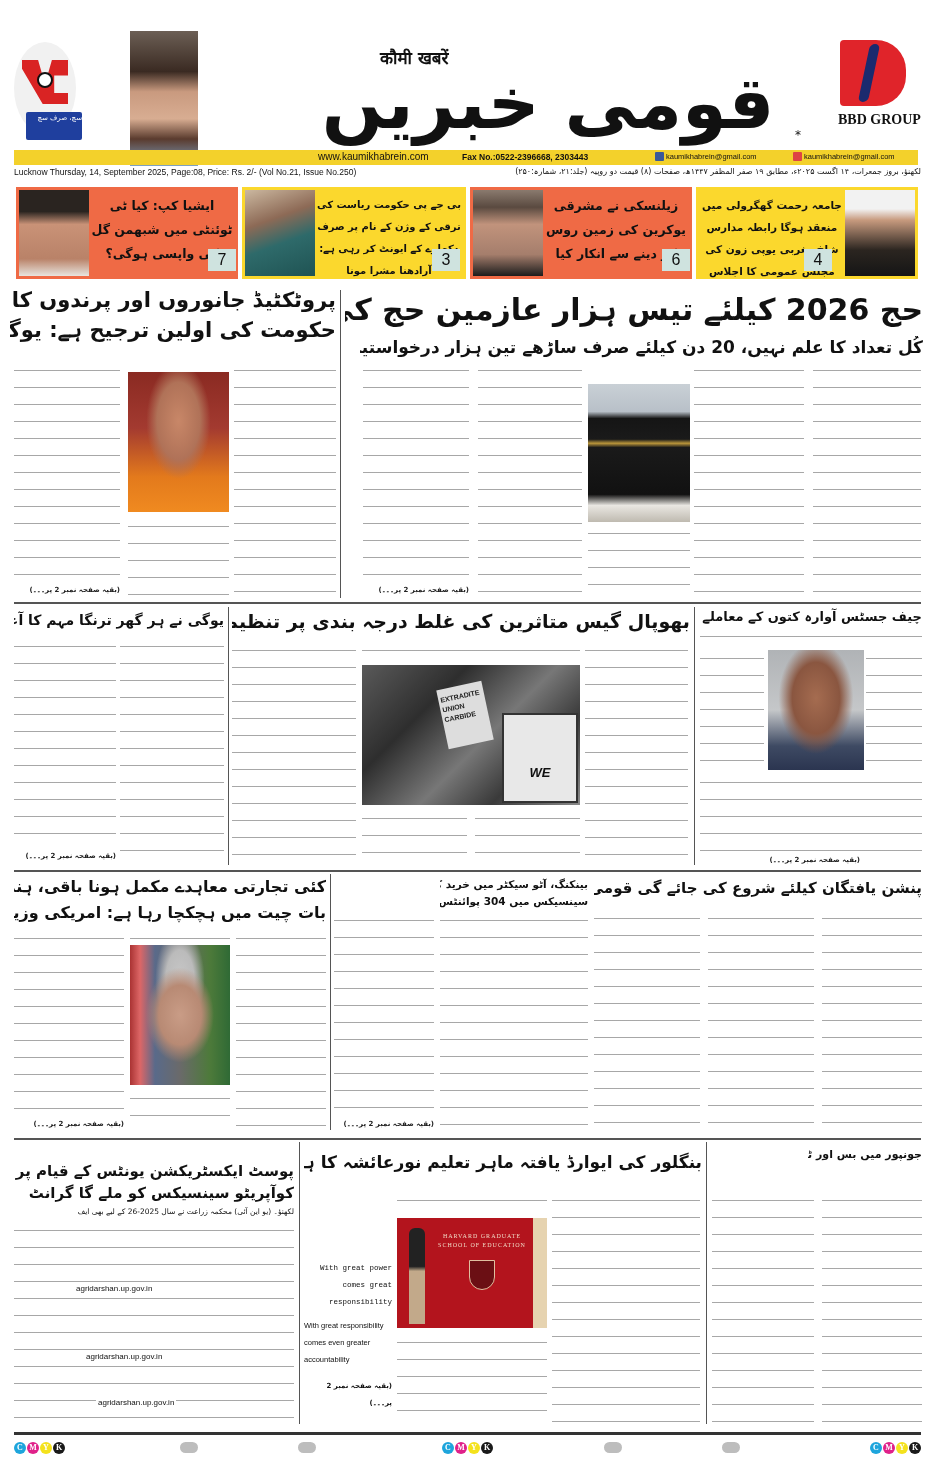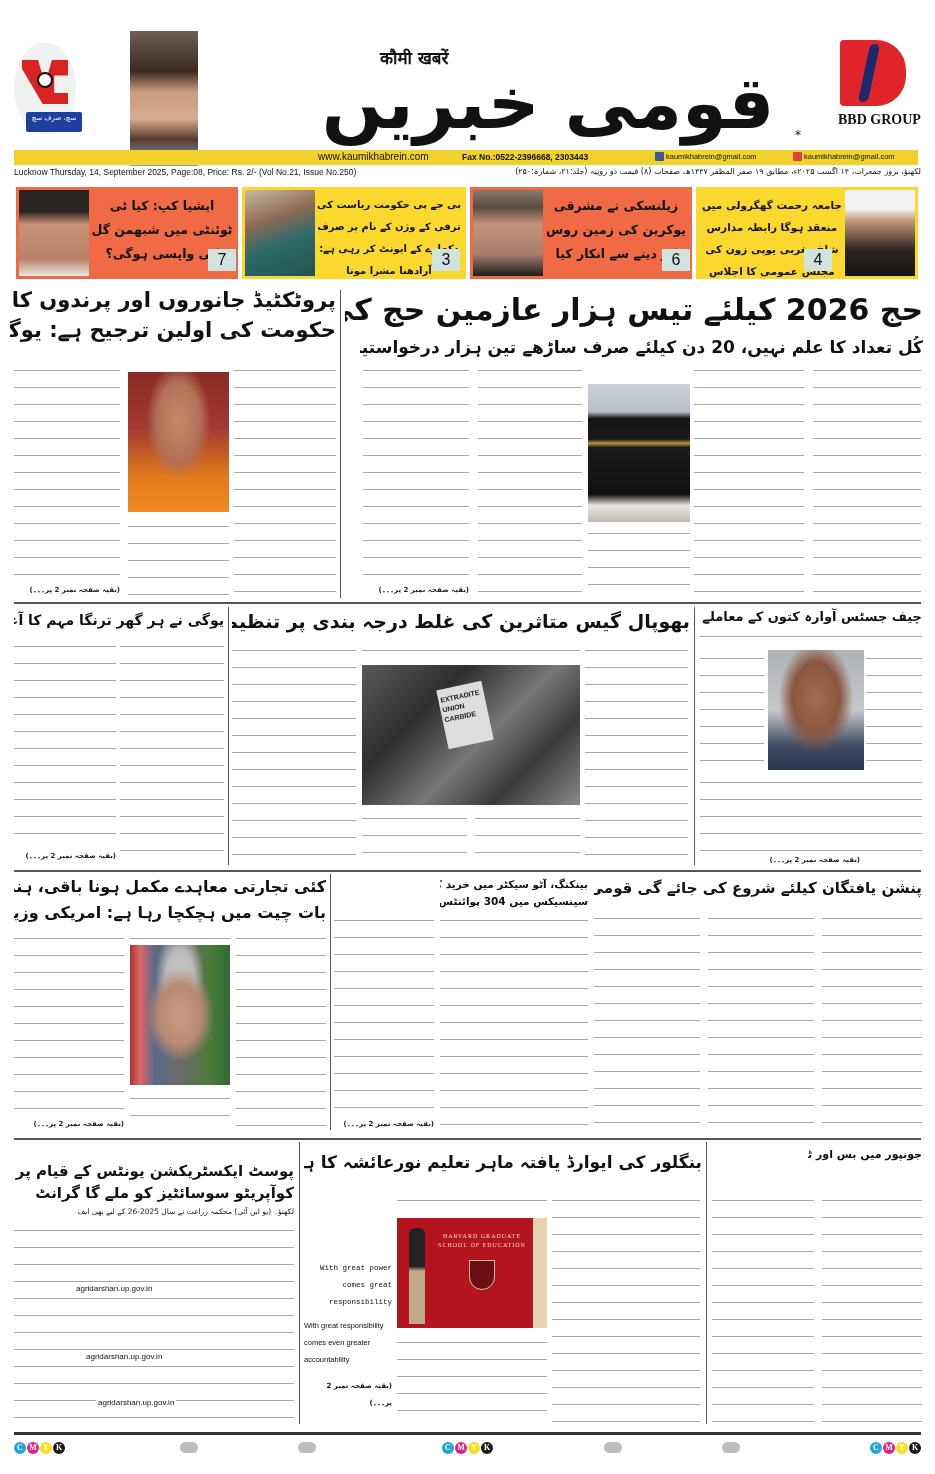--- a/index.html
+++ b/index.html
@@ -3,21 +3,21 @@
 <meta charset="utf-8">
 <style>
 *{box-sizing:border-box;margin:0;padding:0}
 body{width:935px;height:1474px;background:#fff;font-family:"DejaVu Sans",sans-serif;color:#111;position:relative;overflow:hidden}
 .abs{position:absolute}
 .rtl{direction:rtl;text-align:right}
 
 #logo-vl{left:14px;top:42px;width:62px;height:92px;border-radius:50%;background:#f1f1f1}
 #logo-vl .vl{position:absolute;left:8px;top:18px;width:46px;height:44px;background:#d92323;clip-path:polygon(0 0,35% 0,50% 55%,65% 0,100% 0,100% 35%,70% 35%,70% 75%,100% 75%,100% 100%,45% 100%,0 20%)}
 #logo-vl .pen{position:absolute;left:23px;top:30px;width:16px;height:16px;border-radius:50%;background:#fff;border:2px solid #111}
-#logo-vl .tag{position:absolute;left:12px;top:70px;width:56px;height:20px;background:#1f3f9e;color:#fff;font-size:7px;text-align:center;border-radius:2px;line-height:12px}
+#logo-vl .tag{position:absolute;left:12px;top:70px;width:56px;height:28px;background:#1f3f9e;color:#fff;font-size:7px;text-align:right;border-radius:2px;line-height:12px}
 #portrait{left:130px;top:31px;width:68px;height:135px;background:linear-gradient(180deg,#6c5f55 0%,#3a2a22 30%,#c99a7f 45%,#d8ad92 65%,#5a3b2e 80%,#7ea3c5 100%)}
 #hindi-title{left:380px;top:46px;font-size:17px;font-weight:bold;font-family:"DejaVu Sans",sans-serif}
 #urdu-title{left:278px;top:58px;width:540px;font-size:72px;font-weight:bold;line-height:90px;letter-spacing:-2px;text-align:center;font-family:"DejaVu Sans",sans-serif}
 #star{left:795px;top:128px;font-size:12px}
 #logo-bbd{left:840px;top:40px;width:66px;height:66px}
 #logo-bbd .b1{position:absolute;left:0;top:0;width:66px;height:66px;background:#e0242a;border-radius:4px 30px 30px 4px}
 #logo-bbd .b2{position:absolute;left:24px;top:4px;width:10px;height:58px;background:#1b2a6e;transform:skewX(-12deg);border-radius:6px}
 #bbd-text{left:838px;top:112px;font-size:14px;font-weight:bold;font-family:Liberation Serif, serif}
 #yellow-bar{left:14px;top:150px;width:904px;height:15px;background:#f3d12b}
 #site{left:318px;top:151px;font-size:10px;font-weight:normal;font-family:"Liberation Sans",sans-serif}
@@ -123,20 +123,21 @@
 <div class="body-col" style="left:866px;top:650px;width:56px;height:120px"></div>
 <div class="body-col" style="left:700px;top:650px;width:64px;height:120px"></div>
 <div class="body-col" style="left:700px;top:774px;width:222px;height:82px"></div>
 <div class="cap" style="left:700px;top:856px;width:160px;font-weight:bold">(بقیہ صفحہ نمبر 2 پر۔۔۔)</div>
 <div class="rule" style="left:694px;top:607px;width:1px;height:258px"></div>
 
 <div class="abs hl" style="left:232px;top:606px;width:458px;font-size:19px;line-height:30px">بھوپال گیس متاثرین کی غلط درجہ بندی پر تنظیموں کی پی آئی ایل، 22 ستمبر کو سماعت</div>
 <div class="body-col" style="left:585px;top:642px;width:103px;height:222px"></div>
 <div class="photo" style="left:362px;top:665px;width:218px;height:140px;background:linear-gradient(135deg,#5a5a5a 0%,#2e2e2e 30%,#777 55%,#3a3a3a 75%,#8a8a8a 100%);overflow:hidden">
   <div style="position:absolute;left:80px;top:20px;width:46px;height:60px;background:#ddd;color:#222;font-size:7px;font-weight:bold;transform:rotate(-12deg);padding:6px 2px;line-height:10px;font-family:'Liberation Sans',sans-serif">EXTRADITE UNION CARBIDE</div>
+  <div style="position:absolute;left:140px;top:48px;width:76px;height:90px;background:#e8e8e8;border:2px solid #333;color:#111;font-size:13px;font-weight:bold;font-style:italic;padding-top:50px;text-align:center;font-family:'Liberation Sans',sans-serif">WE</div>
 </div>
 <div class="body-col" style="left:362px;top:642px;width:218px;height:18px"></div>
 <div class="body-col" style="left:475px;top:810px;width:105px;height:54px"></div>
 <div class="body-col" style="left:362px;top:810px;width:105px;height:54px"></div>
 <div class="body-col" style="left:232px;top:642px;width:124px;height:222px"></div>
 <div class="rule" style="left:228px;top:607px;width:1px;height:258px"></div>
 
 <div class="abs hl" style="left:14px;top:608px;width:210px;font-size:14px;line-height:24px">یوگی نے ہر گھر ترنگا مہم کا آغاز کیا</div>
 <div class="body-col" style="left:120px;top:638px;width:104px;height:222px"></div>
 <div class="body-col" style="left:14px;top:638px;width:102px;height:212px"></div>
@@ -184,21 +185,21 @@
 <div class="body-col" style="left:397px;top:1334px;width:150px;height:88px"></div>
 <div class="abs rtl" style="left:304px;top:1192px;width:88px;height:230px;font-size:7.5px;line-height:17px;overflow:hidden">
   <div style="height:68px" class="body-col-inline"></div>
   <div style="direction:ltr;text-align:right;font-family:Liberation Mono, monospace">With great power comes great responsibility</div>
   <div style="direction:ltr;text-align:left;font-family:'Liberation Sans',sans-serif;margin-top:6px">With great responsibility comes even greater accountability</div>
   <div style="margin-top:10px;font-weight:bold;font-size:7px">(بقیہ صفحہ نمبر 2 پر۔۔۔)</div>
 </div>
 <div class="rule" style="left:299px;top:1142px;width:1px;height:282px"></div>
 
 <div class="abs hl" style="left:14px;top:1160px;width:280px;font-size:15px;line-height:22px">پوسٹ ایکسٹریکشن یونٹس کے قیام پر</div>
-<div class="abs hl" style="left:14px;top:1182px;width:280px;font-size:15px;line-height:22px">کوآپریٹو سوسائٹیز کو ملے گا گرانٹ</div>
+<div class="abs hl" style="left:14px;top:1182px;width:280px;font-size:15px;line-height:22px">کوآپریٹو سینسیکس کو ملے گا گرانٹ</div>
 <div class="abs rtl" style="left:14px;top:1205px;width:280px;font-size:7.5px;line-height:14px">لکھنؤ۔ (یو این آئی) محکمہ زراعت نے سال 2025-26 کے لیے بھی ایف</div>
 <div class="body-col" style="left:14px;top:1222px;width:280px;height:200px"></div>
 <div class="abs" style="left:74px;top:1284px;font-size:8px;background:#fff;padding:0 2px;font-family:'Liberation Sans',sans-serif">agridarshan.up.gov.in</div>
 <div class="abs" style="left:84px;top:1352px;font-size:8px;background:#fff;padding:0 2px;font-family:'Liberation Sans',sans-serif">agridarshan.up.gov.in</div>
 <div class="abs" style="left:96px;top:1398px;font-size:8px;background:#fff;padding:0 2px;font-family:'Liberation Sans',sans-serif">agridarshan.up.gov.in</div>
 
 <div class="rule" style="left:14px;top:1432px;width:907px;height:3px;background:#333"></div>
 <div class="abs reg" style="left:14px">
   <span style="background:#1ea5dc">C</span>
   <span style="background:#e0218a">M</span>

